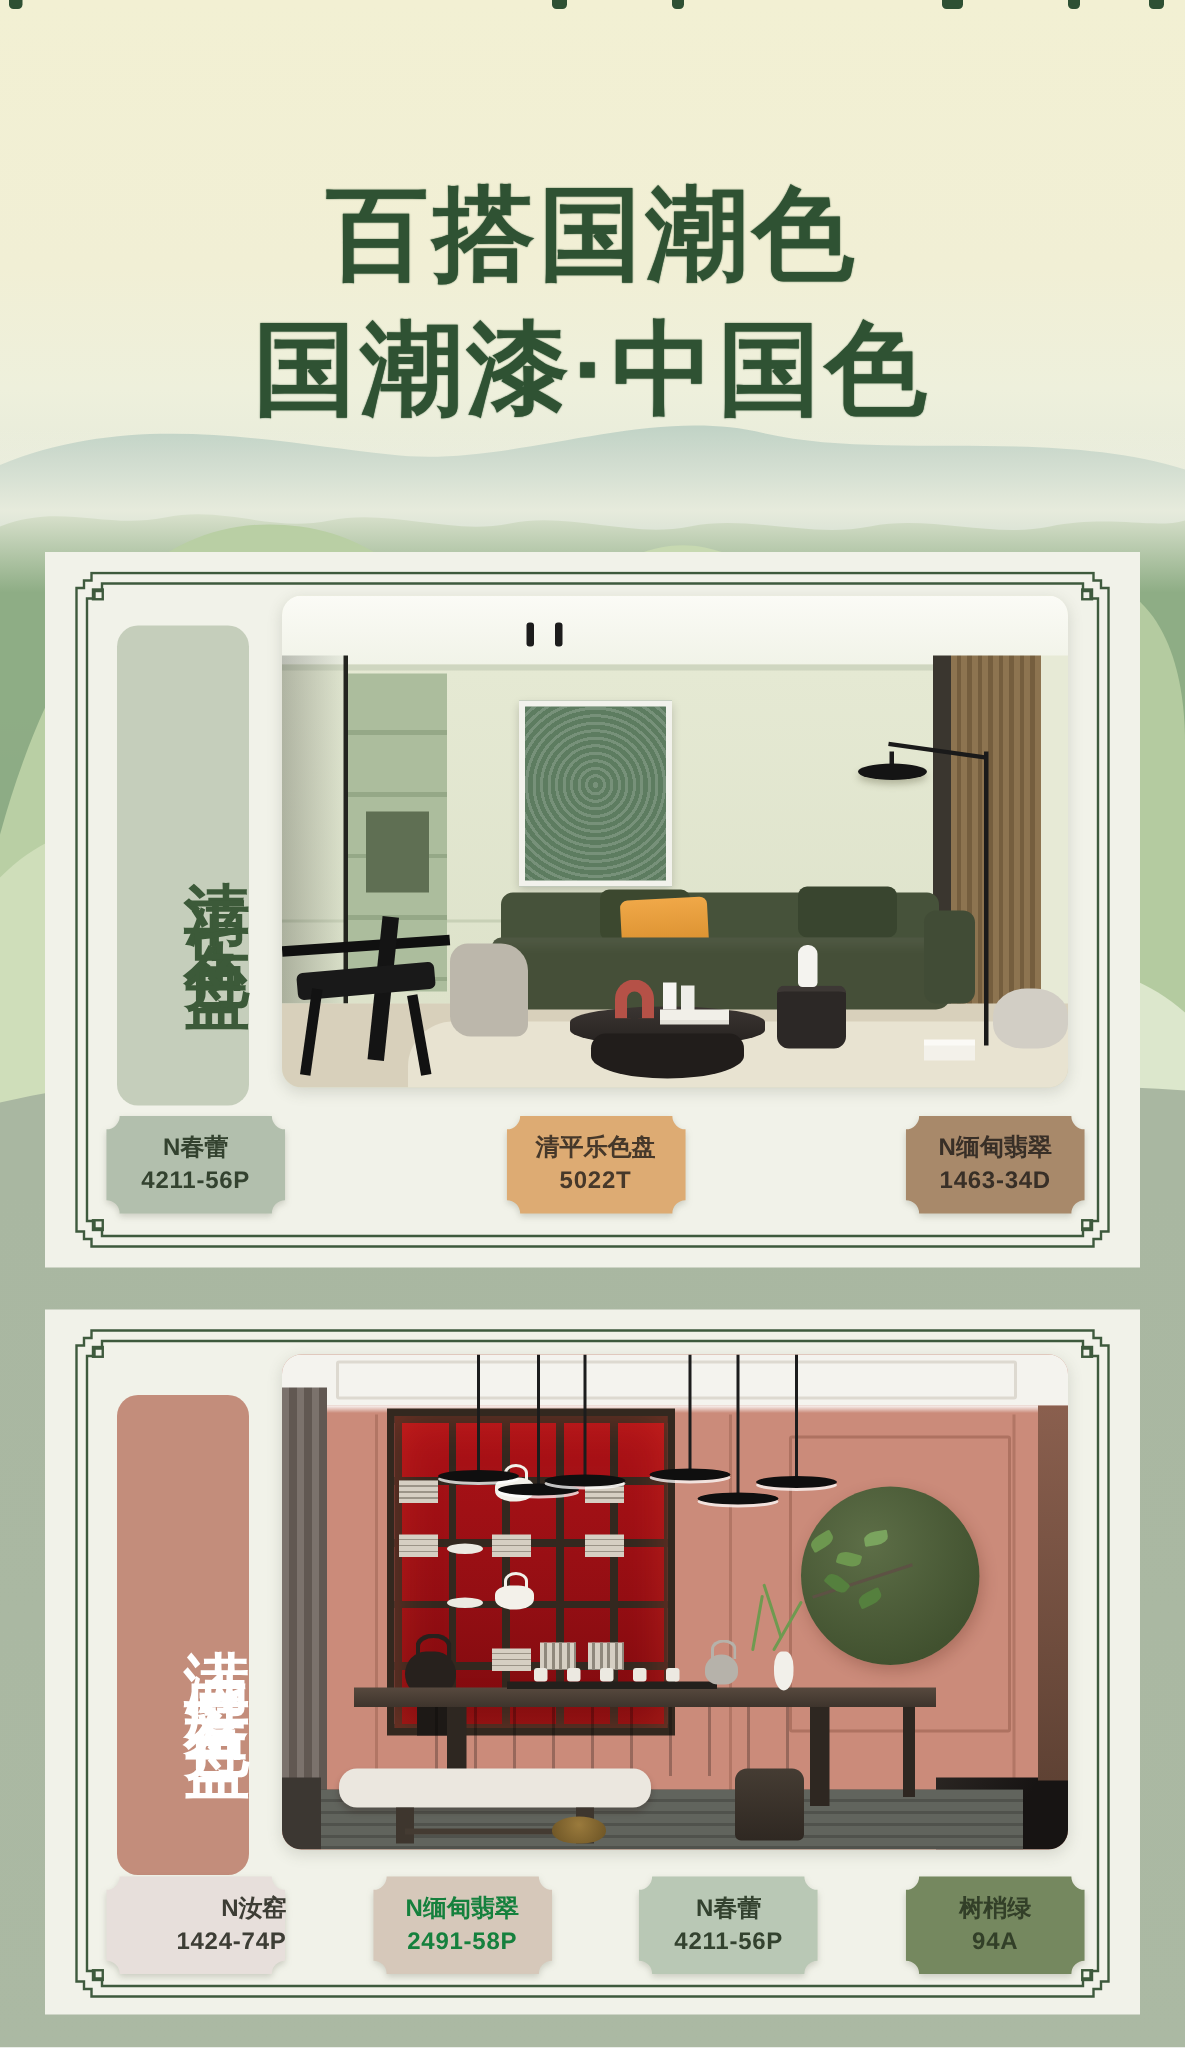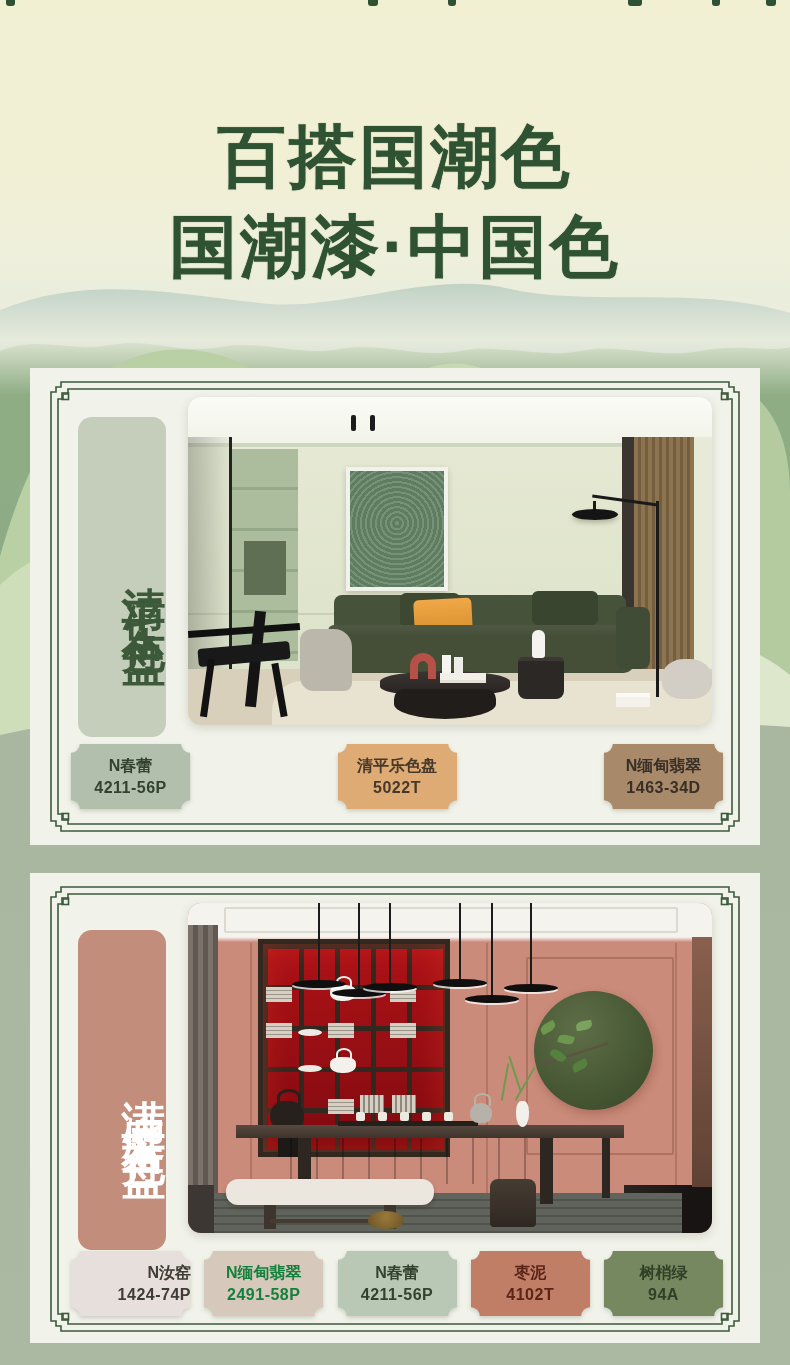--- a/index.html
+++ b/index.html
@@ -411,29 +411,20 @@
       </div>
       <div class="swatch">
         <svg viewBox="0 0 124 68" preserveAspectRatio="none">
             <path class="swatch-shape" d="M10 1 H114 A9 9 0 0 0 123 10 V58 A9 9 0 0 0 114 67 H10 A9 9 0 0 0 1 58 V10 A9 9 0 0 0 10 1 Z" fill="#b9c8b5"></path>
           </svg>
         <div class="swatch-text" style="color: rgb(51, 66, 47);">
           <div class="swatch-name">N春蕾</div>
           <div class="swatch-code">4211-56P</div>
         </div>
       </div>
-      <div class="swatch bordered">
-        <svg viewBox="0 0 124 68" preserveAspectRatio="none">
-            <path class="swatch-shape" d="M10 1 H114 A9 9 0 0 0 123 10 V58 A9 9 0 0 0 114 67 H10 A9 9 0 0 0 1 58 V10 A9 9 0 0 0 10 1 Z" fill="#c17e66" stroke="#80301f"></path>
-          </svg>
-        <div class="swatch-text" style="color: rgb(90, 37, 24);">
-          <div class="swatch-name">枣泥</div>
-          <div class="swatch-code">4102T</div>
-        </div>
-      </div>
       <div class="swatch">
         <svg viewBox="0 0 124 68" preserveAspectRatio="none">
             <path class="swatch-shape" d="M10 1 H114 A9 9 0 0 0 123 10 V58 A9 9 0 0 0 114 67 H10 A9 9 0 0 0 1 58 V10 A9 9 0 0 0 10 1 Z" fill="#75885f"></path>
           </svg>
         <div class="swatch-text" style="color: rgb(50, 63, 40);">
           <div class="swatch-name">树梢绿</div>
           <div class="swatch-code">94A</div>
         </div>
       </div>
     </div>

